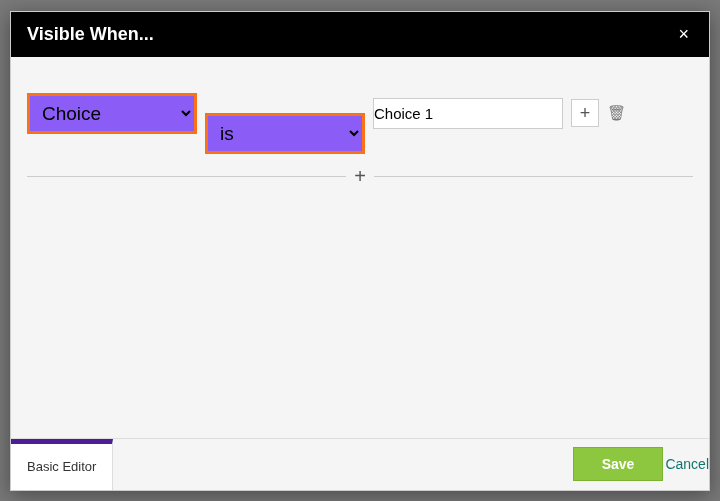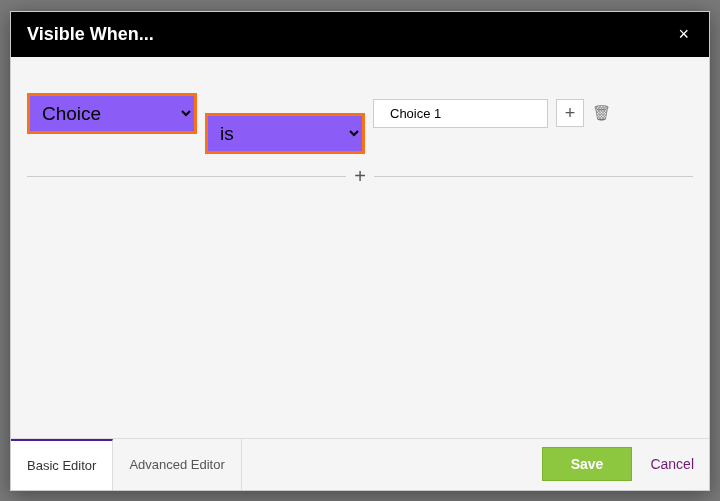--- a/index.html
+++ b/index.html
@@ -83,25 +83,25 @@
     .select-field {
       width: 170px;
     }
 
     .operator-select {
       width: 160px;
       margin-top: 40px;
     }
 
     .value-input {
-      width: 175px;
+      width: 190px;
       border: 1px solid #ccc;
       background: #fff;
-      padding: 6px 16px;
-      font-size: 13px;
+      padding: 6px 0;
+      font-size: 15px;
     }
 
     .add-value-btn {
       background: #fff;
       border: 1px solid #ccc;
       width: 28px;
       height: 28px;
       font-size: 18px;
       cursor: pointer;
       display: flex;
@@ -173,45 +173,45 @@
       background: #f5f5f5;
       padding: 0 16px;
       font-size: 13px;
       cursor: pointer;
       color: #555;
       height: 100%;
     }
 
     .tab-btn.active {
       background: #fff;
-      border-top: 2px solid #4c1d95;
+      border-top: 5px solid #4c1d95;
       color: #333;
     }
 
     .footer-actions {
       display: flex;
       align-items: center;
-      gap: 18px;
-      padding-right: 15px;
+      gap: 2px;
+      padding-right: 0;
     }
 
     .save-btn {
       background: #8dc63f;
       border: 1px solid #7ab230;
       color: #fff;
       padding: 8px 28px;
       font-size: 14px;
       font-weight: bold;
       cursor: pointer;
     }
 
     .cancel-btn {
       background: none;
       border: none;
-      color: #701a75;
+      color: #0f766e;
       font-size: 14px;
       cursor: pointer;
     }
 
     
     .trash-icon::before {
       content: '🗑';
       font-size: 15px;
     }
   </style>
@@ -245,21 +245,20 @@
 
     <div class="add-condition-row">
       <button class="add-condition-btn">+</button>
     </div>
 
   </div>
 
   <div class="modal-footer">
     <div class="footer-tabs">
       <button class="tab-btn active">Basic Editor</button>
-      <button class="tab-btn">Advanced Editor</button>
     </div>
     <div class="footer-actions">
       <button class="save-btn">Save</button>
       <button class="cancel-btn">Cancel</button>
     </div>
   </div>
 
 </div>
 
 </body></html>

